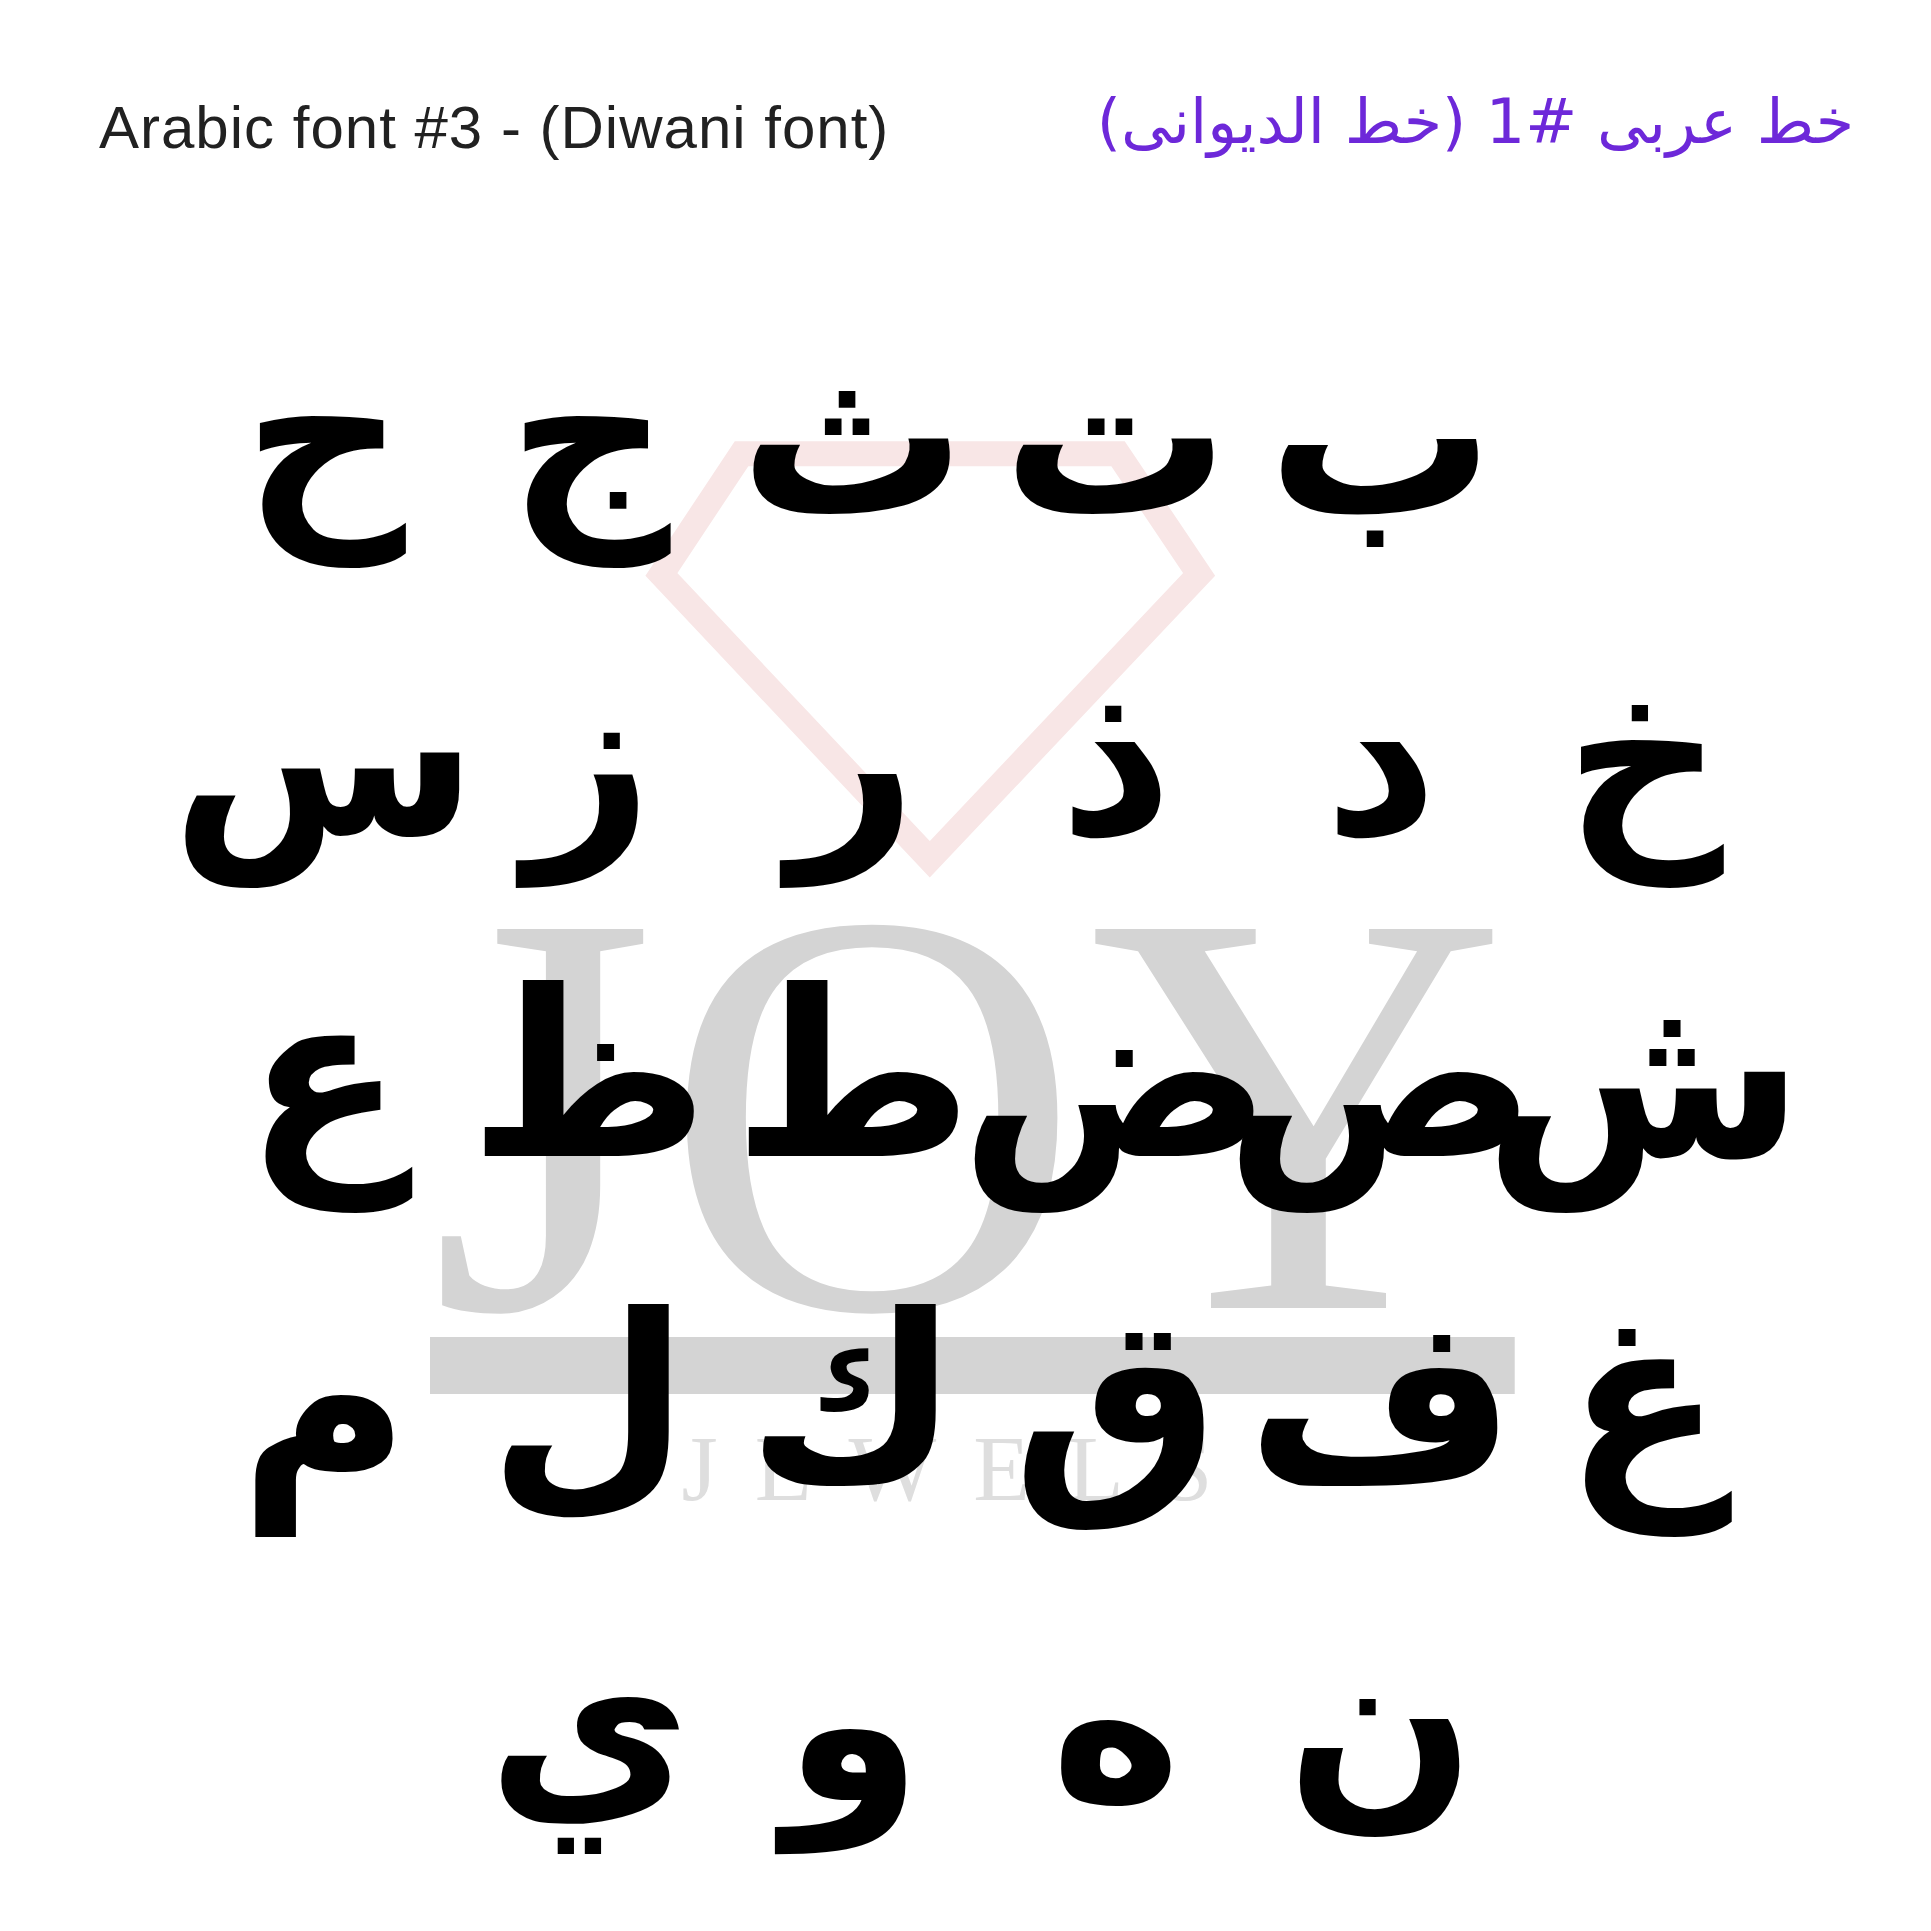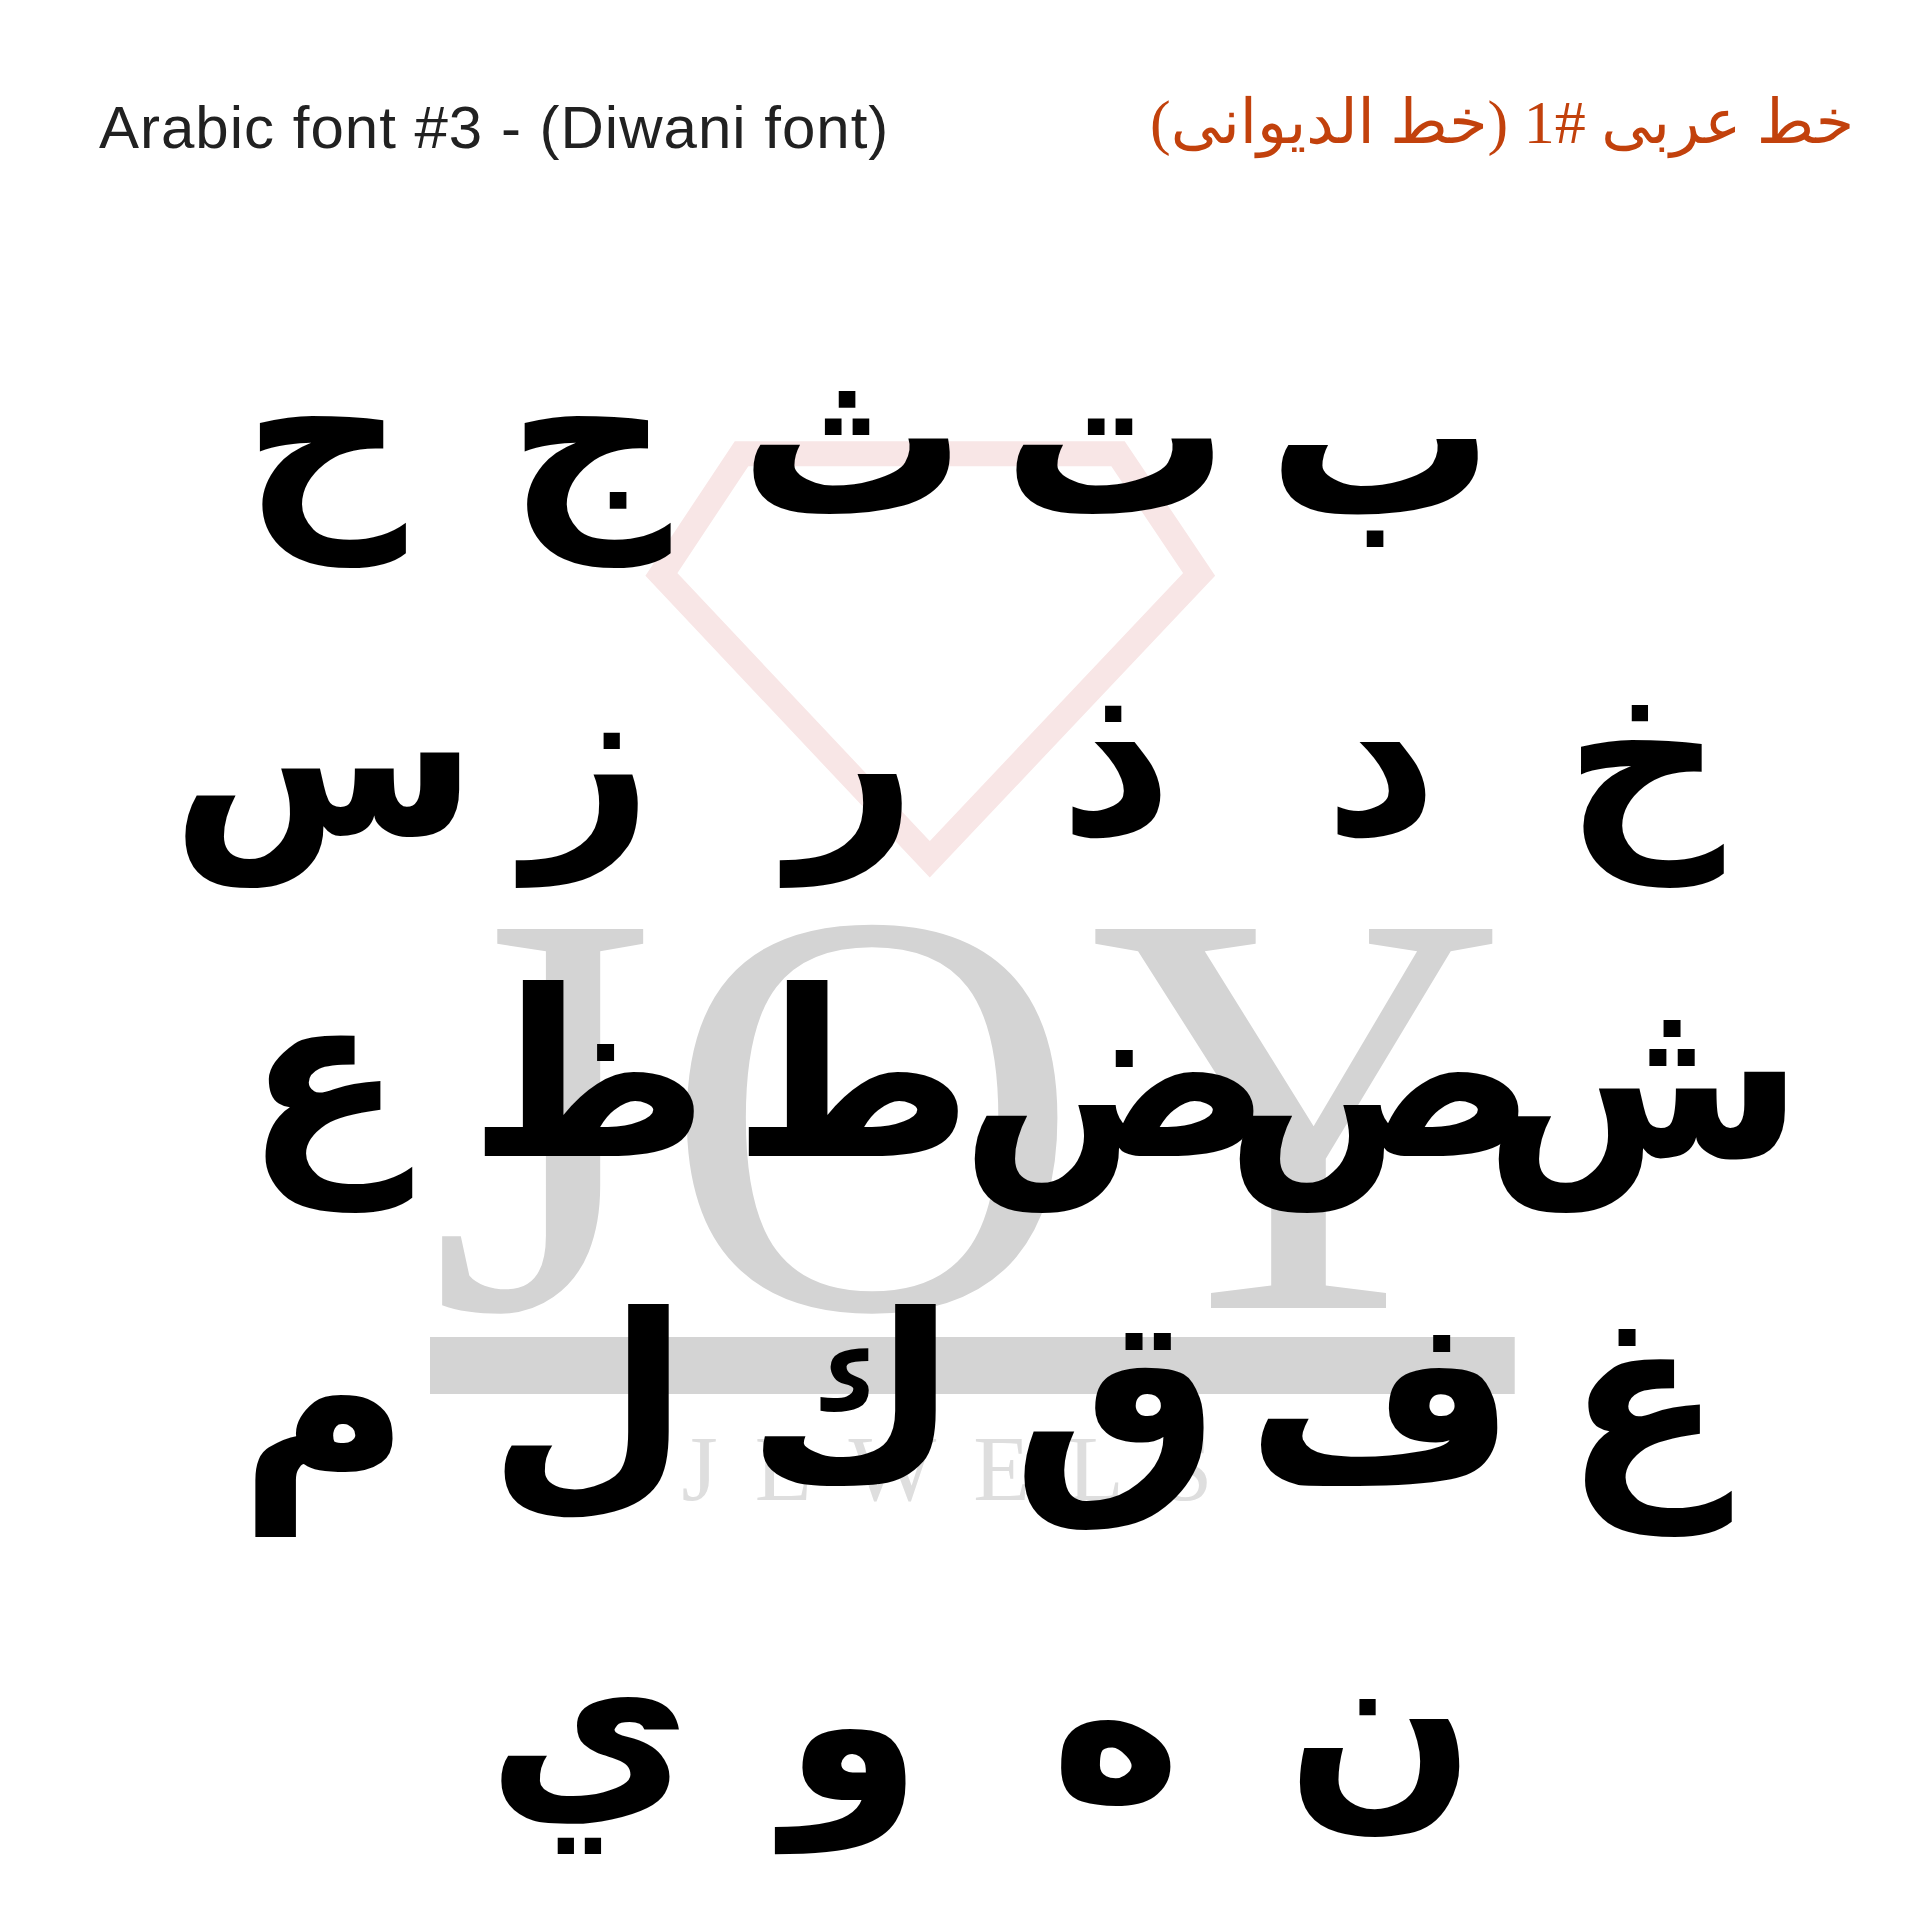--- a/index.html
+++ b/index.html
@@ -100,21 +100,21 @@
 
   <div class="watermark-layer">
     <svg class="diamond-svg" width="1931" height="1931" viewBox="0 0 2000 2000">
       <polygon points="768,470 1158,470 1242,595 963,890 685,595" fill="none" stroke-width="26" stroke="#f8e6e6"></polygon>
     </svg>
     <div class="wm-joy" style="color: rgb(212, 212, 212);">JOY</div>
     <div class="wm-jewels" style="color: rgb(222, 222, 222); margin-top: 24px;">JEWELS</div>
   </div>
 
   <div class="title-en" style="color: rgb(33, 33, 33);">Arabic font #3 - (Diwani font)</div>
-  <div class="title-ar" dir="rtl" style="color: #c2410c; font-family: Liberation Serif, serif;">خط عربى #1 (خط الديوانى)</div>
+  <div class="title-ar" dir="rtl" style="color: #6d28d9;">خط عربى #1 (خط الديوانى)</div>
 
   <div class="alphabet" id="alphabet" style="color: rgb(0, 0, 0);">
       <div class="letter-cell" style="left: 1072px; top: 0px; font-size: 227px;">ب</div>
       <div class="letter-cell" style="left: 807px; top: 0px; font-size: 227px;">ت</div>
       <div class="letter-cell" style="left: 544px; top: 0px; font-size: 227px;">ث</div>
       <div class="letter-cell" style="left: 280px; top: 0px; font-size: 227px;">ج</div>
       <div class="letter-cell" style="left: 15.4px; top: 0px; font-size: 227px;">ح</div>
       <div class="letter-cell" style="left: 1335px; top: 323px; font-size: 222px;">خ</div>
       <div class="letter-cell" style="left: 1072px; top: 323px; font-size: 222px;">د</div>
       <div class="letter-cell" style="left: 807px; top: 323px; font-size: 222px;">ذ</div>

